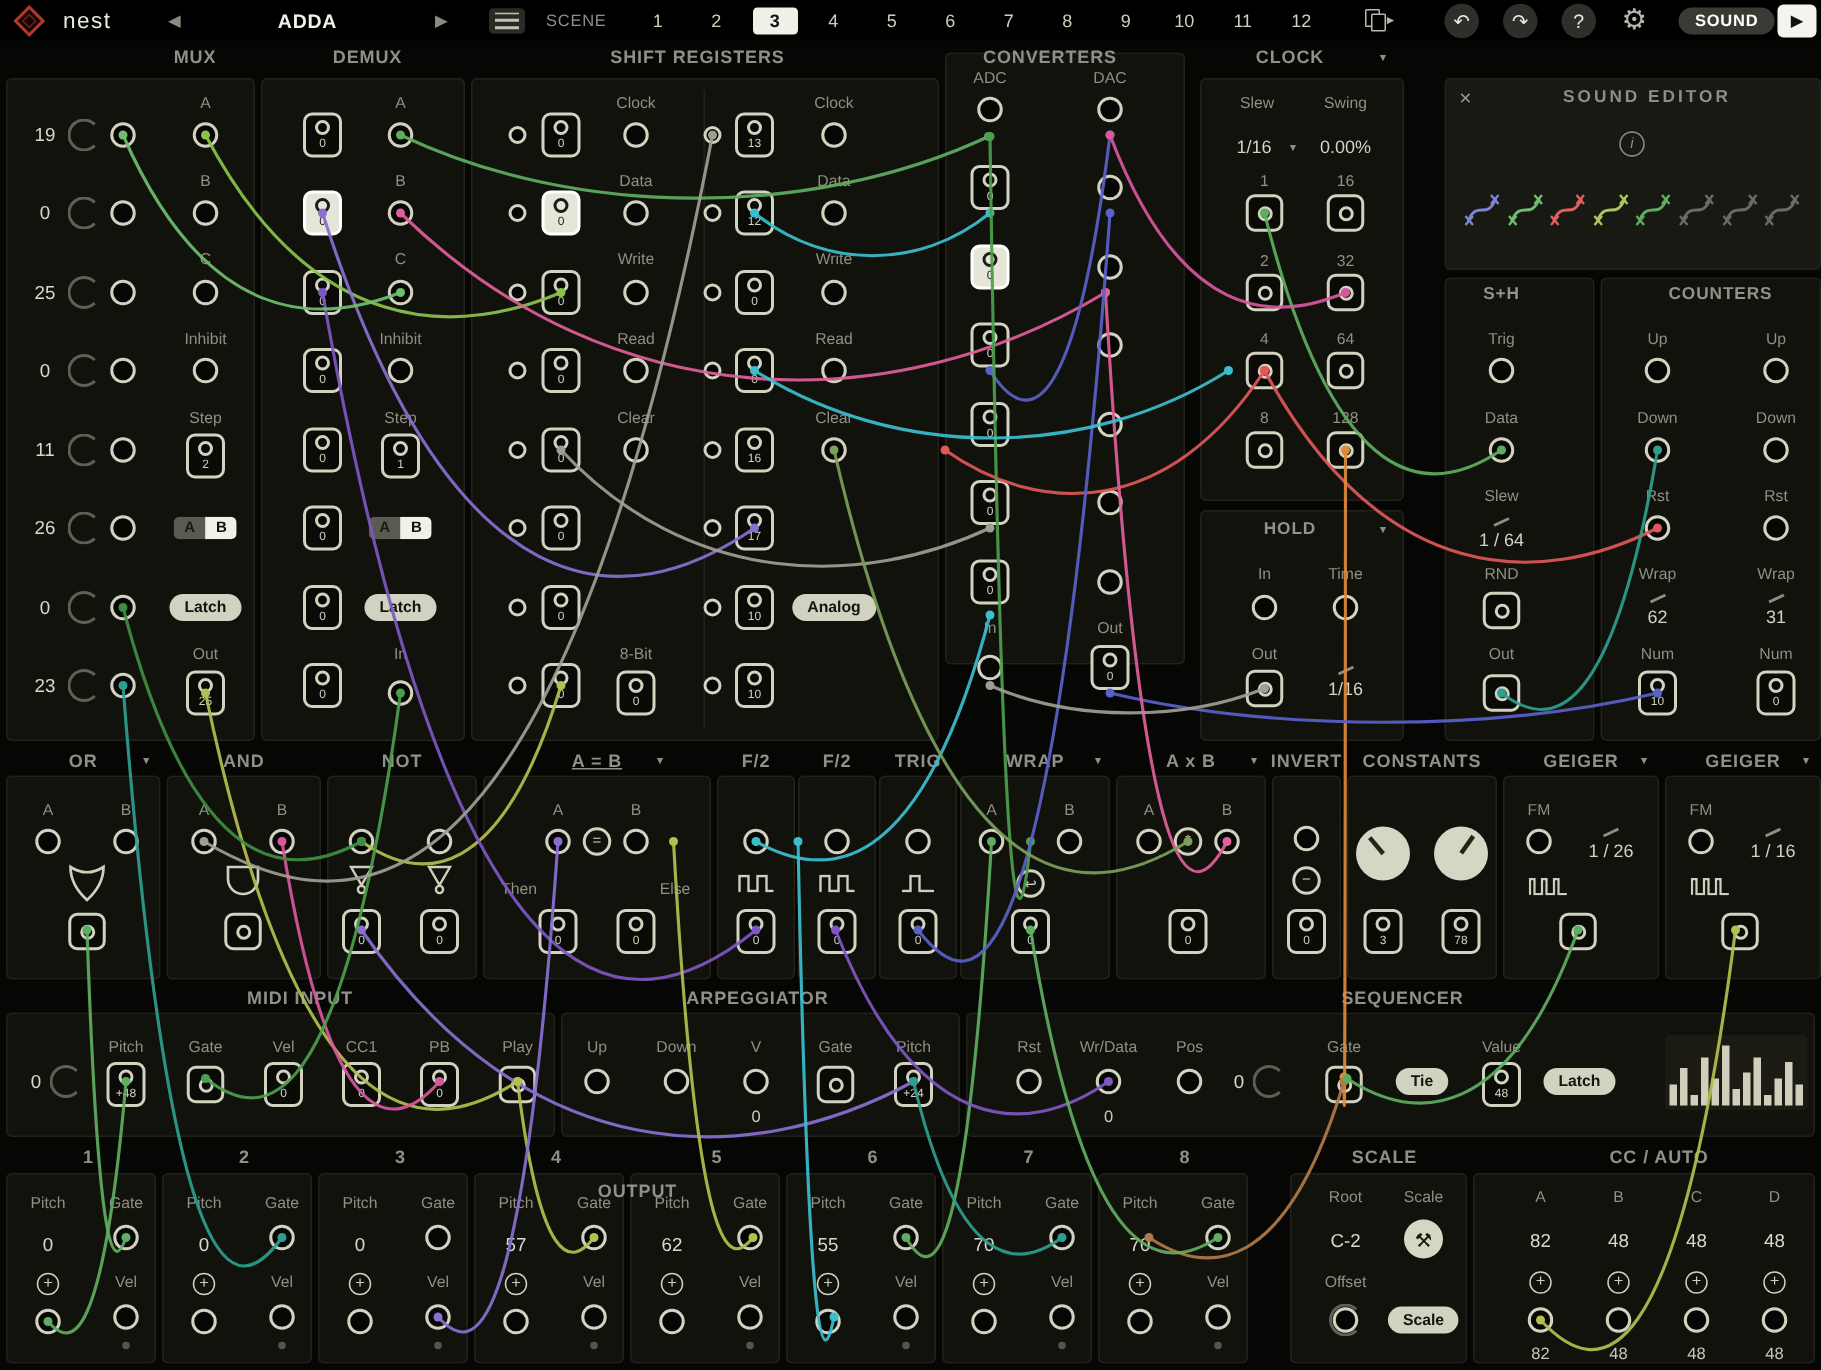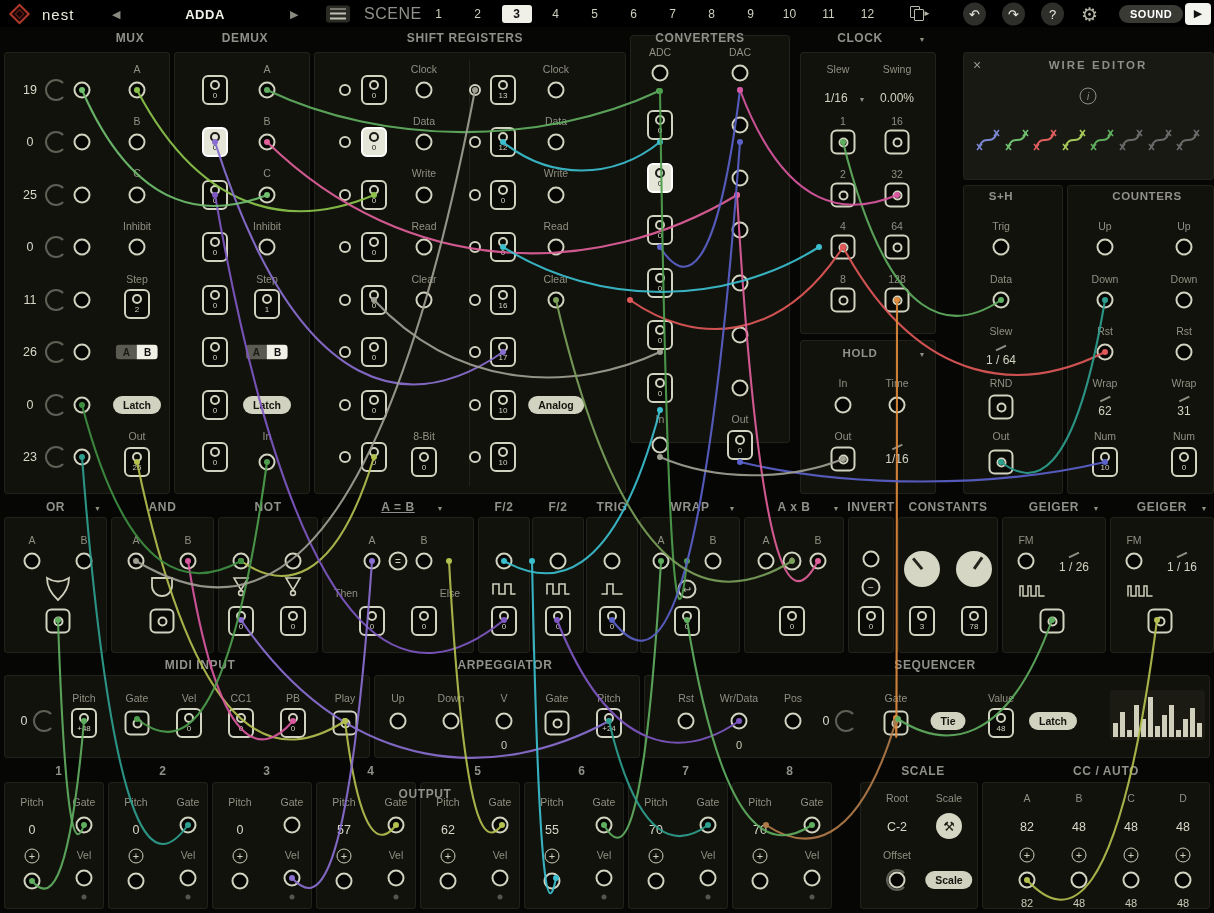--- a/index.html
+++ b/index.html
@@ -8,21 +8,21 @@
 
 .topbar{position:absolute;left:0;top:0;width:1214px;height:27px;background:#000;z-index:60}
 .tb{position:absolute;top:50%;transform:translateY(-50%)}
 .logo{left:12px;width:15px;height:15px;border:2.5px solid #b03a2a;transform:translateY(-50%) rotate(45deg);background:#160404}
 .logo span{position:absolute;inset:2px;border:1px solid #6e2318;display:block}
 .appname{left:42px;color:#ececе4;color:#ececde;font-size:15px;letter-spacing:1px}
 .navarrow{color:#8a8a80;font-size:11px;cursor:pointer}
 .patchname{left:150px;width:110px;text-align:center;color:#f2f2ea;font-size:13px;font-weight:bold;letter-spacing:.5px}
 .menuicon{left:326px;width:24px;height:17px;background:#2b2b26;border-radius:3px;padding:3px 4px;display:flex;flex-direction:column;justify-content:space-between}
 .menuicon i{height:1.6px;background:#c2c2b4;display:block}
-.scenelabel{left:364px;color:#90908a;font-size:16px;letter-spacing:.5px}
+.scenelabel{left:364px;color:#90908a;font-size:11px;letter-spacing:.5px}
 .scenes{left:419px;display:flex}
 .scene{width:30px;margin:0 4.5px;text-align:center;color:#cfcfbe;font-size:12px;line-height:18px}
 .scene.active{background:#f0f0e8;color:#111;border-radius:3px;font-weight:bold}
 .copyicon{left:910px;width:20px;height:16px}
 .copyicon .sq{position:absolute;border:1.5px solid #b9b9ac;width:10px;height:12px;border-radius:1px}
 .copyicon .sq.b{left:4px;top:3px;background:#000}
 .copyicon .ar{position:absolute;left:13px;top:3px;font-size:8px;color:#b9b9ac}
 .circbtn{width:23px;height:23px;border-radius:50%;background:#2e2e2a;color:#ecece2;font-size:13px;display:flex;align-items:center;justify-content:center;transform:translateY(-50%)}
 .gear{color:#b5b5a8;font-size:19px;line-height:1}
 .soundbtn{left:1119px;background:#3a3a35;color:#fff;font-size:11px;font-weight:bold;padding:3px 11px;border-radius:10px;letter-spacing:.5px}
@@ -432,21 +432,21 @@
       <div class="plabel" style="left: 97px; top: 43px;">Time</div>
       <div class="port" style="left: 97px; top: 65px;"></div>
       <div class="plabel" style="left: 43px; top: 96px;">Out</div>
       <div class="bport noval" style="left: 43px; top: 119px;">
         <span class="c"></span>
       </div>
       <div class="fracval" style="left: 97px; top: 119px;">1/16</div>
     </section>
   <section class="panel" id="p-we">
       <div class="wclose" style="left: 14px; top: 13px;">×</div>
-      <div class="wtitle" style="left: 135px; top: 13px;">WIRE EDITOR</div>
+      <div class="wtitle" style="left: 135px; top: 13px;">SOUND EDITOR</div>
       <div class="infocirc" style="left: 125px; top: 44px;">i</div>
       <div class="icwrap" style="left: 25px; top: 88px;"><svg width="24" height="24" viewBox="0 0 24 24">
           <path d="M3 19 C9 5 15 19 21 5" fill="none" stroke="#7b86d2" stroke-width="2" stroke-linecap="round"></path>
           <path d="M1 16 L6 22 M1 22 L6 16" stroke="#7b86d2" stroke-width="1.6"></path>
           <path d="M18 2 L23 8 M18 8 L23 2" stroke="#7b86d2" stroke-width="1.6"></path>
         </svg></div>
       <div class="icwrap" style="left: 53.6px; top: 88px;"><svg width="24" height="24" viewBox="0 0 24 24">
           <path d="M3 19 C9 5 15 19 21 5" fill="none" stroke="#6fbf6f" stroke-width="2" stroke-linecap="round"></path>
           <path d="M1 16 L6 22 M1 22 L6 16" stroke="#6fbf6f" stroke-width="1.6"></path>
           <path d="M18 2 L23 8 M18 8 L23 2" stroke="#6fbf6f" stroke-width="1.6"></path>

